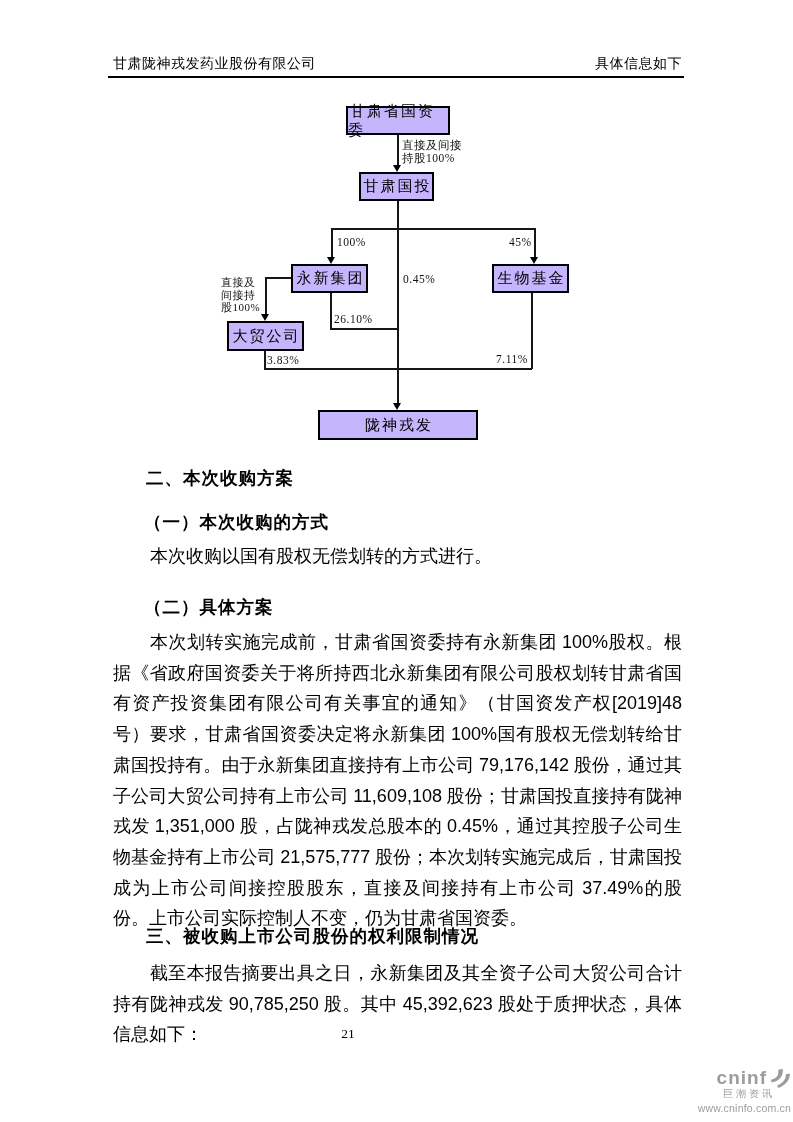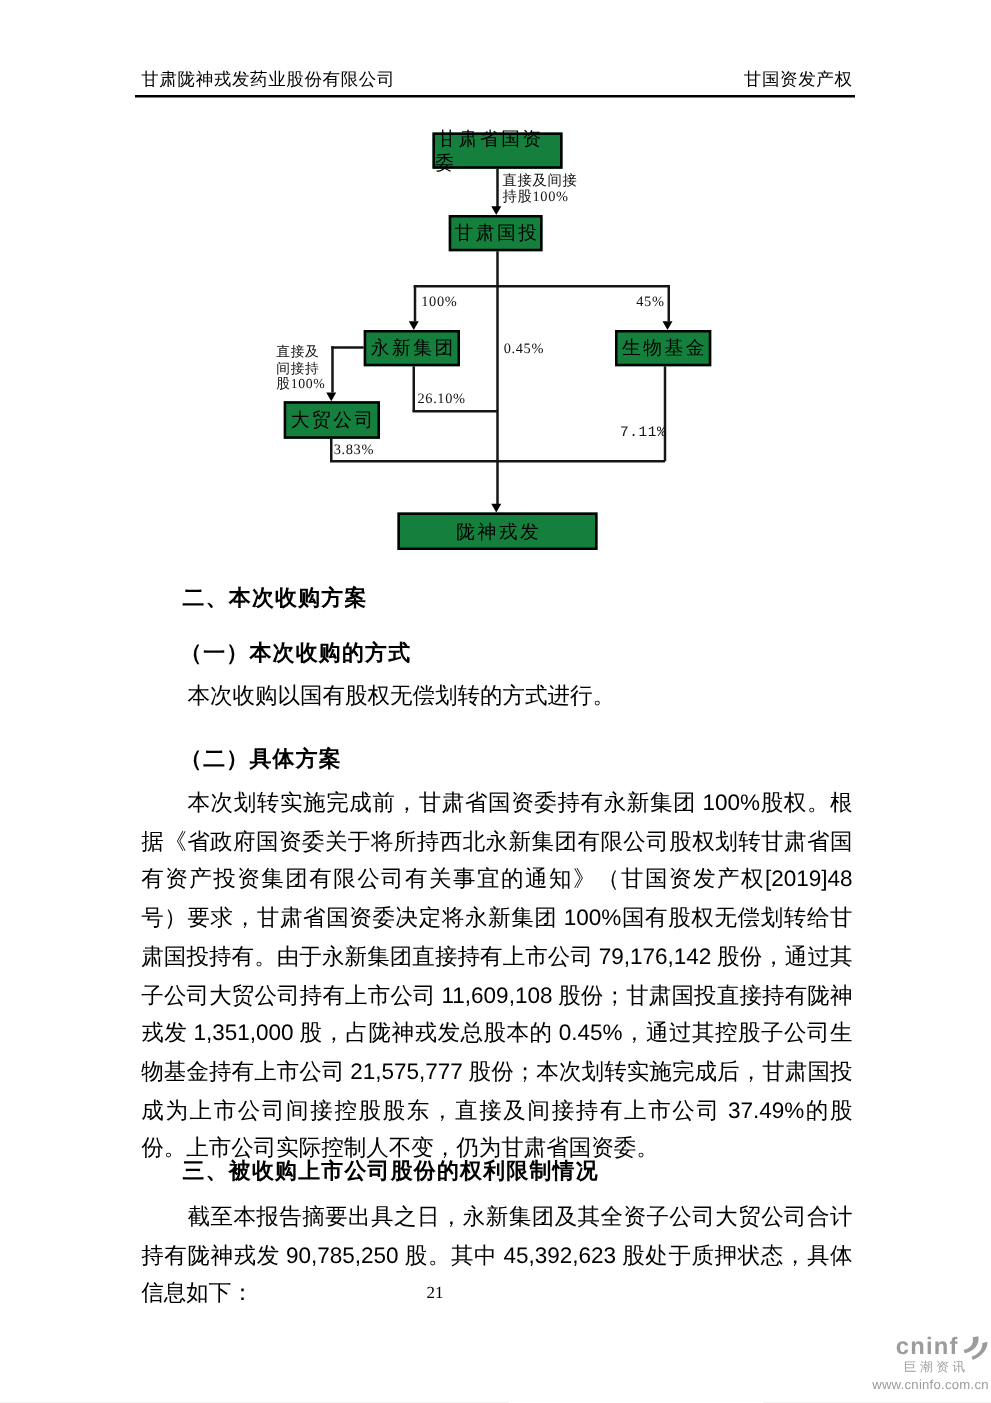--- a/index.html
+++ b/index.html
@@ -10,21 +10,21 @@
     overflow:hidden;
   }
   
   .hdr-left  { position:absolute; left:113px; top:55px; font-size:14px; letter-spacing:0.5px; }
   .hdr-right { position:absolute; right:111px; top:55px; font-size:14px; letter-spacing:0.5px; }
   .hdr-rule  { position:absolute; left:108px; top:76px; width:576px; height:2px; background:#000; }
 
   
   .diagram { position:absolute; left:0; top:0; width:793px; height:460px; }
   .obox {
-    position:absolute; box-sizing:border-box; border:2px solid #000; background:#15803d;
+    position:absolute; box-sizing:border-box; border:2px solid #000; background:#c4b5fd;
     display:flex; align-items:center; justify-content:center;
     font-size:15px; letter-spacing:2px; text-indent:2px;
   }
   .vline { position:absolute; width:1.5px; background:#161616; }
   .hline { position:absolute; height:1.5px; background:#161616; }
   .arr {
     position:absolute; width:0; height:0;
     border-left:4.5px solid transparent; border-right:4.5px solid transparent;
     border-top:7px solid #000;
   }
@@ -56,21 +56,21 @@
   .logo-brand { font-weight:bold; font-size:19px; letter-spacing:1px; line-height:20px; }
   .logo-cn  { font-size:10px; letter-spacing:3px; margin:-1px 16px 0 0; }
   .logo-url { font-size:10.5px; letter-spacing:0.2px; margin-top:1px; }
 </style>
 </head>
 <body>
 
 <div class="page">
 
   <span class="hdr-left">甘肃陇神戎发药业股份有限公司</span>
-  <span class="hdr-right">甘国资发产权</span>
+  <span class="hdr-right">具体信息如下</span>
   <div class="hdr-rule"></div>
 
   <div class="diagram">
 
     <div class="vline" style="left:397px; top:135px; height:31px;"></div>
     <div class="arr" style="left:393px; top:165px;"></div>
 
     <div class="vline" style="left:397px; top:201px; height:203px;"></div>
     <div class="arr" style="left:393px; top:403px;"></div>
 
@@ -96,21 +96,21 @@
     <div class="dlabel" style="left:402px; top:139px;">直接及间接
 持股100%</div>
     <div class="dlabel" style="left:337px; top:236px;">100%</div>
     <div class="dlabel" style="left:509px; top:236px;">45%</div>
     <div class="dlabel" style="left:403px; top:273px;">0.45%</div>
     <div class="dlabel small" style="left:221px; top:276px; line-height:12.5px;">直接及
 间接持
 股100%</div>
     <div class="dlabel" style="left:334px; top:313px;">26.10%</div>
     <div class="dlabel" style="left:267px; top:354px;">3.83%</div>
-    <div class="dlabel" style="left:496px; top:340px;font-family:Liberation Mono, monospace;">7.11%</div>
+    <div class="dlabel" style="left:496px; top:353px;">7.11%</div>
 
     <div class="obox" style="left:346px; top:106px; width:104px; height:29px;">甘肃省国资委</div>
     <div class="obox" style="left:359px; top:172px; width:75px;  height:29px;">甘肃国投</div>
     <div class="obox" style="left:291px; top:264px; width:77px;  height:29px;">永新集团</div>
     <div class="obox" style="left:492px; top:264px; width:77px;  height:29px;">生物基金</div>
     <div class="obox" style="left:227px; top:321px; width:77px;  height:30px;">大贸公司</div>
     <div class="obox" style="left:318px; top:410px; width:160px; height:30px;">陇神戎发</div>
   </div>
 
   <div class="hsec" style="top:466px;">二、本次收购方案</div>

